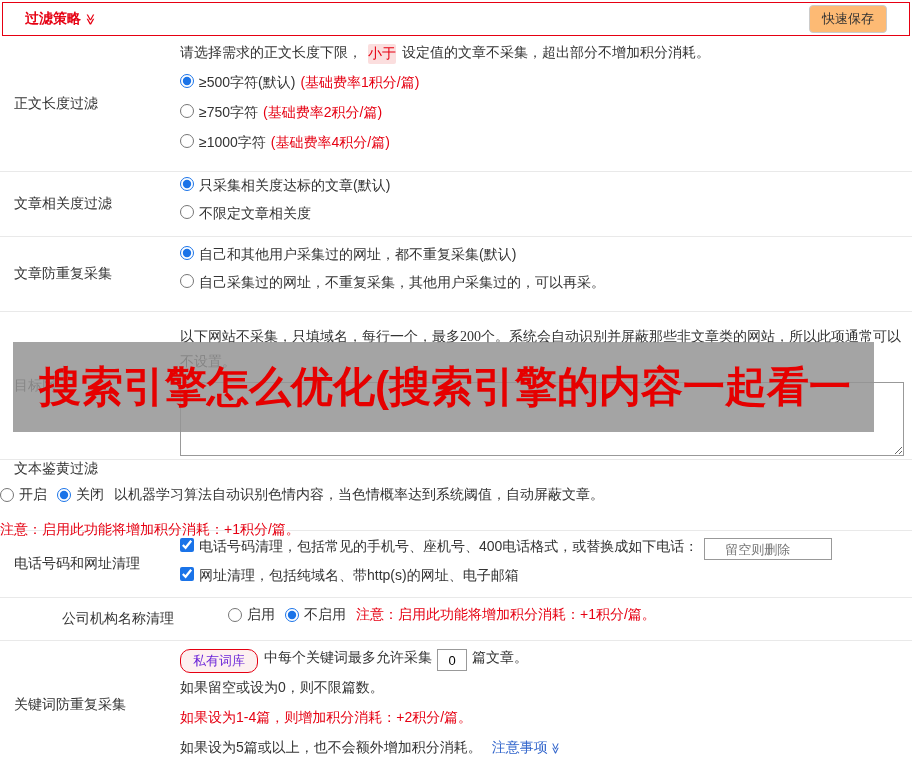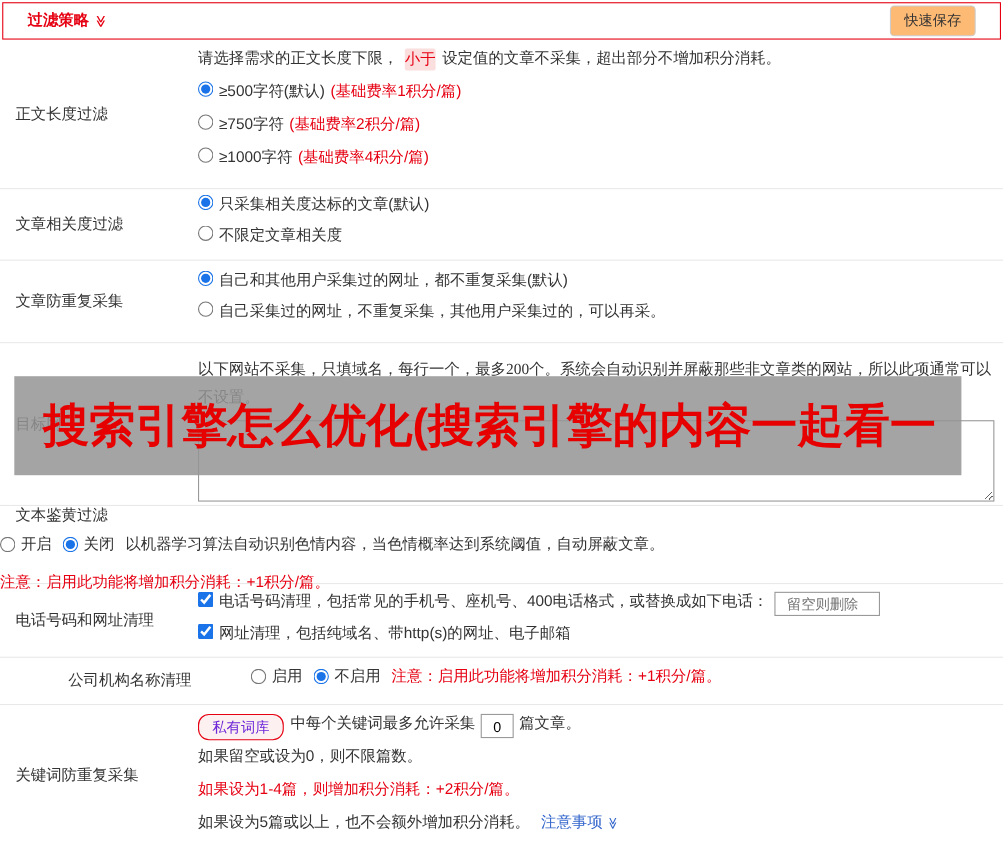--- a/index.html
+++ b/index.html
@@ -35,21 +35,21 @@
   .hl { background:#fbdede; color:#e60012; padding:1px 0; margin:0 6px; border-radius:2px; }
   .warning-line { height:28px; display:flex; align-items:center; }
 
   .r4 .row-content { padding-right:8px; }
   .sites-desc { margin:4px 0 8px 0; line-height:25px; white-space:normal;font-family:Liberation Serif, serif; }
   .sites-textarea { display:block; width:100%; height:74px; border:1px solid #999; resize:both; font-family:inherit; font-size:13px; padding:4px 6px; }
 
   .overlay { position:absolute; top:30px; left:13px; width:861px; height:90px; background:rgba(148,148,148,0.85); display:flex; align-items:center; overflow:hidden; z-index:5; }
   .overlay-text { color:#e60000; font-size:42px; font-weight:700; white-space:nowrap; padding-left:26px; }
 
-  .text-input { width:96px; height:22px; border:1px solid #999; font-size:13px; padding:2px 10px; margin-left:6px; font-family:inherit; }
+  .text-input { width:128px; height:22px; border:1px solid #999; font-size:13px; padding:2px 20px; margin-left:6px; font-family:inherit; }
   .num-input { width:30px; height:22px; border:1px solid #999; text-align:center; font-size:13px; margin:0 5px; font-family:inherit; }
 
   .tag { border:1px solid #e60012; color:#6d28d9; background:#fdf0f0; padding:2px 12px; margin-right:6px; font-size:13px; border-radius:10px; cursor:pointer; }
   .link { color:#36c; margin-left:10px; cursor:pointer; display:flex; align-items:center; gap:2px; }
 </style>
 </head>
 <body>
 
 <div class="page">
 

